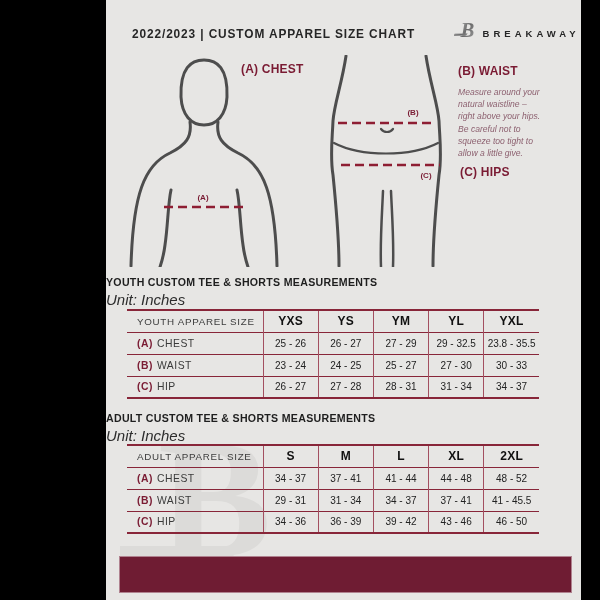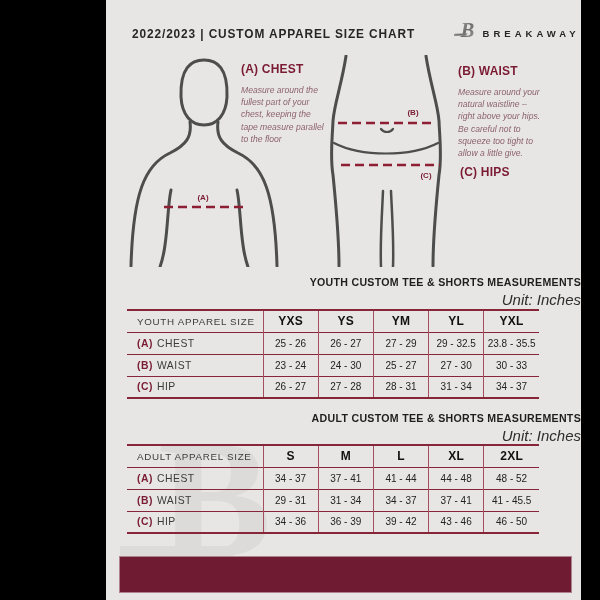--- a/index.html
+++ b/index.html
@@ -22,21 +22,21 @@
   .fig-torso { left:18px; }
   .fig-hips { left:215px; }
   .guide { position:absolute; }
   .guide h3 { font-size:12px; font-weight:bold; color:#7a1b33; letter-spacing:.2px; margin-bottom:8px; }
   .guide p { font-size:8.6px; font-style:italic; color:#8d6170; line-height:1.42; white-space:pre-line; }
   .guide-a { left:135px; top:7px;  width:108px; }
   .guide-b { left:352px; top:9px;  width:112px; }
   .guide-c { left:354px; top:110px; width:112px; }
 
   
-  .section-head { position:absolute; left:0; width:475px; text-align:right; z-index:1; }
+  .section-head { position:absolute; left:0; width:475px; text-align:left; z-index:1; }
   .section-title { font-weight:bold; font-size:10.6px; color:#1e1e1e; letter-spacing:.3px; }
   .section-unit  { font-weight:normal; font-style:italic; font-size:15px; color:#2d2d2d; margin-top:3px; }
   .youth-head { top:276px; }
   .adult-head { top:412px; }
 
   
   table.size-table { position:absolute; left:21px; width:412px; border-collapse:collapse;
                      table-layout:fixed; z-index:1; }
   .youth-table { top:309px; }
   .adult-table { top:444px; }
@@ -109,25 +109,20 @@
         <path d="M 70 136 C 71 160 73 186 72 212" stroke-width="2.5"></path>
       </g>
       <line x1="17" y1="68" x2="113" y2="68" stroke="#8e1e33" stroke-width="2.5" stroke-dasharray="9 5"></line>
       <text class="fig-label" x="92" y="60" text-anchor="middle">(B)</text>
       <line x1="20" y1="110" x2="119" y2="110" stroke="#8e1e33" stroke-width="2.5" stroke-dasharray="9 5"></line>
       <text class="fig-label" x="105" y="123" text-anchor="middle">(C)</text>
     </svg>
 
     <div class="guide guide-a">
       <h3>(A) CHEST</h3>
-      <p>Measure around the
-fullest part of your
-chest, keeping the
-tape measure parallel
-to the floor</p>
     </div>
     <div class="guide guide-b">
       <h3>(B) WAIST</h3>
       <p>Measure around your
 natural waistline –
 right above your hips.
 Be careful not to
 squeeze too tight to
 allow a little give.</p>
     </div>
@@ -174,21 +169,21 @@
         <td class="val">26 - 27</td>
         <td class="val">27 - 29</td>
         <td class="val">29 - 32.5</td>
         <td class="val">23.8 - 35.5</td>
       </tr>
       <tr>
         <td class="label-cell">
           <span class="pfx">(B)</span><span>WAIST</span>
         </td>
         <td class="val">23 - 24</td>
-        <td class="val">24 - 30</td>
+        <td class="val">24 - 25</td>
         <td class="val">25 - 27</td>
         <td class="val">27 - 30</td>
         <td class="val">30 - 33</td>
       </tr>
       <tr>
         <td class="label-cell">
           <span class="pfx">(C)</span><span>HIP</span>
         </td>
         <td class="val">26 - 27</td>
         <td class="val">27 - 28</td>

